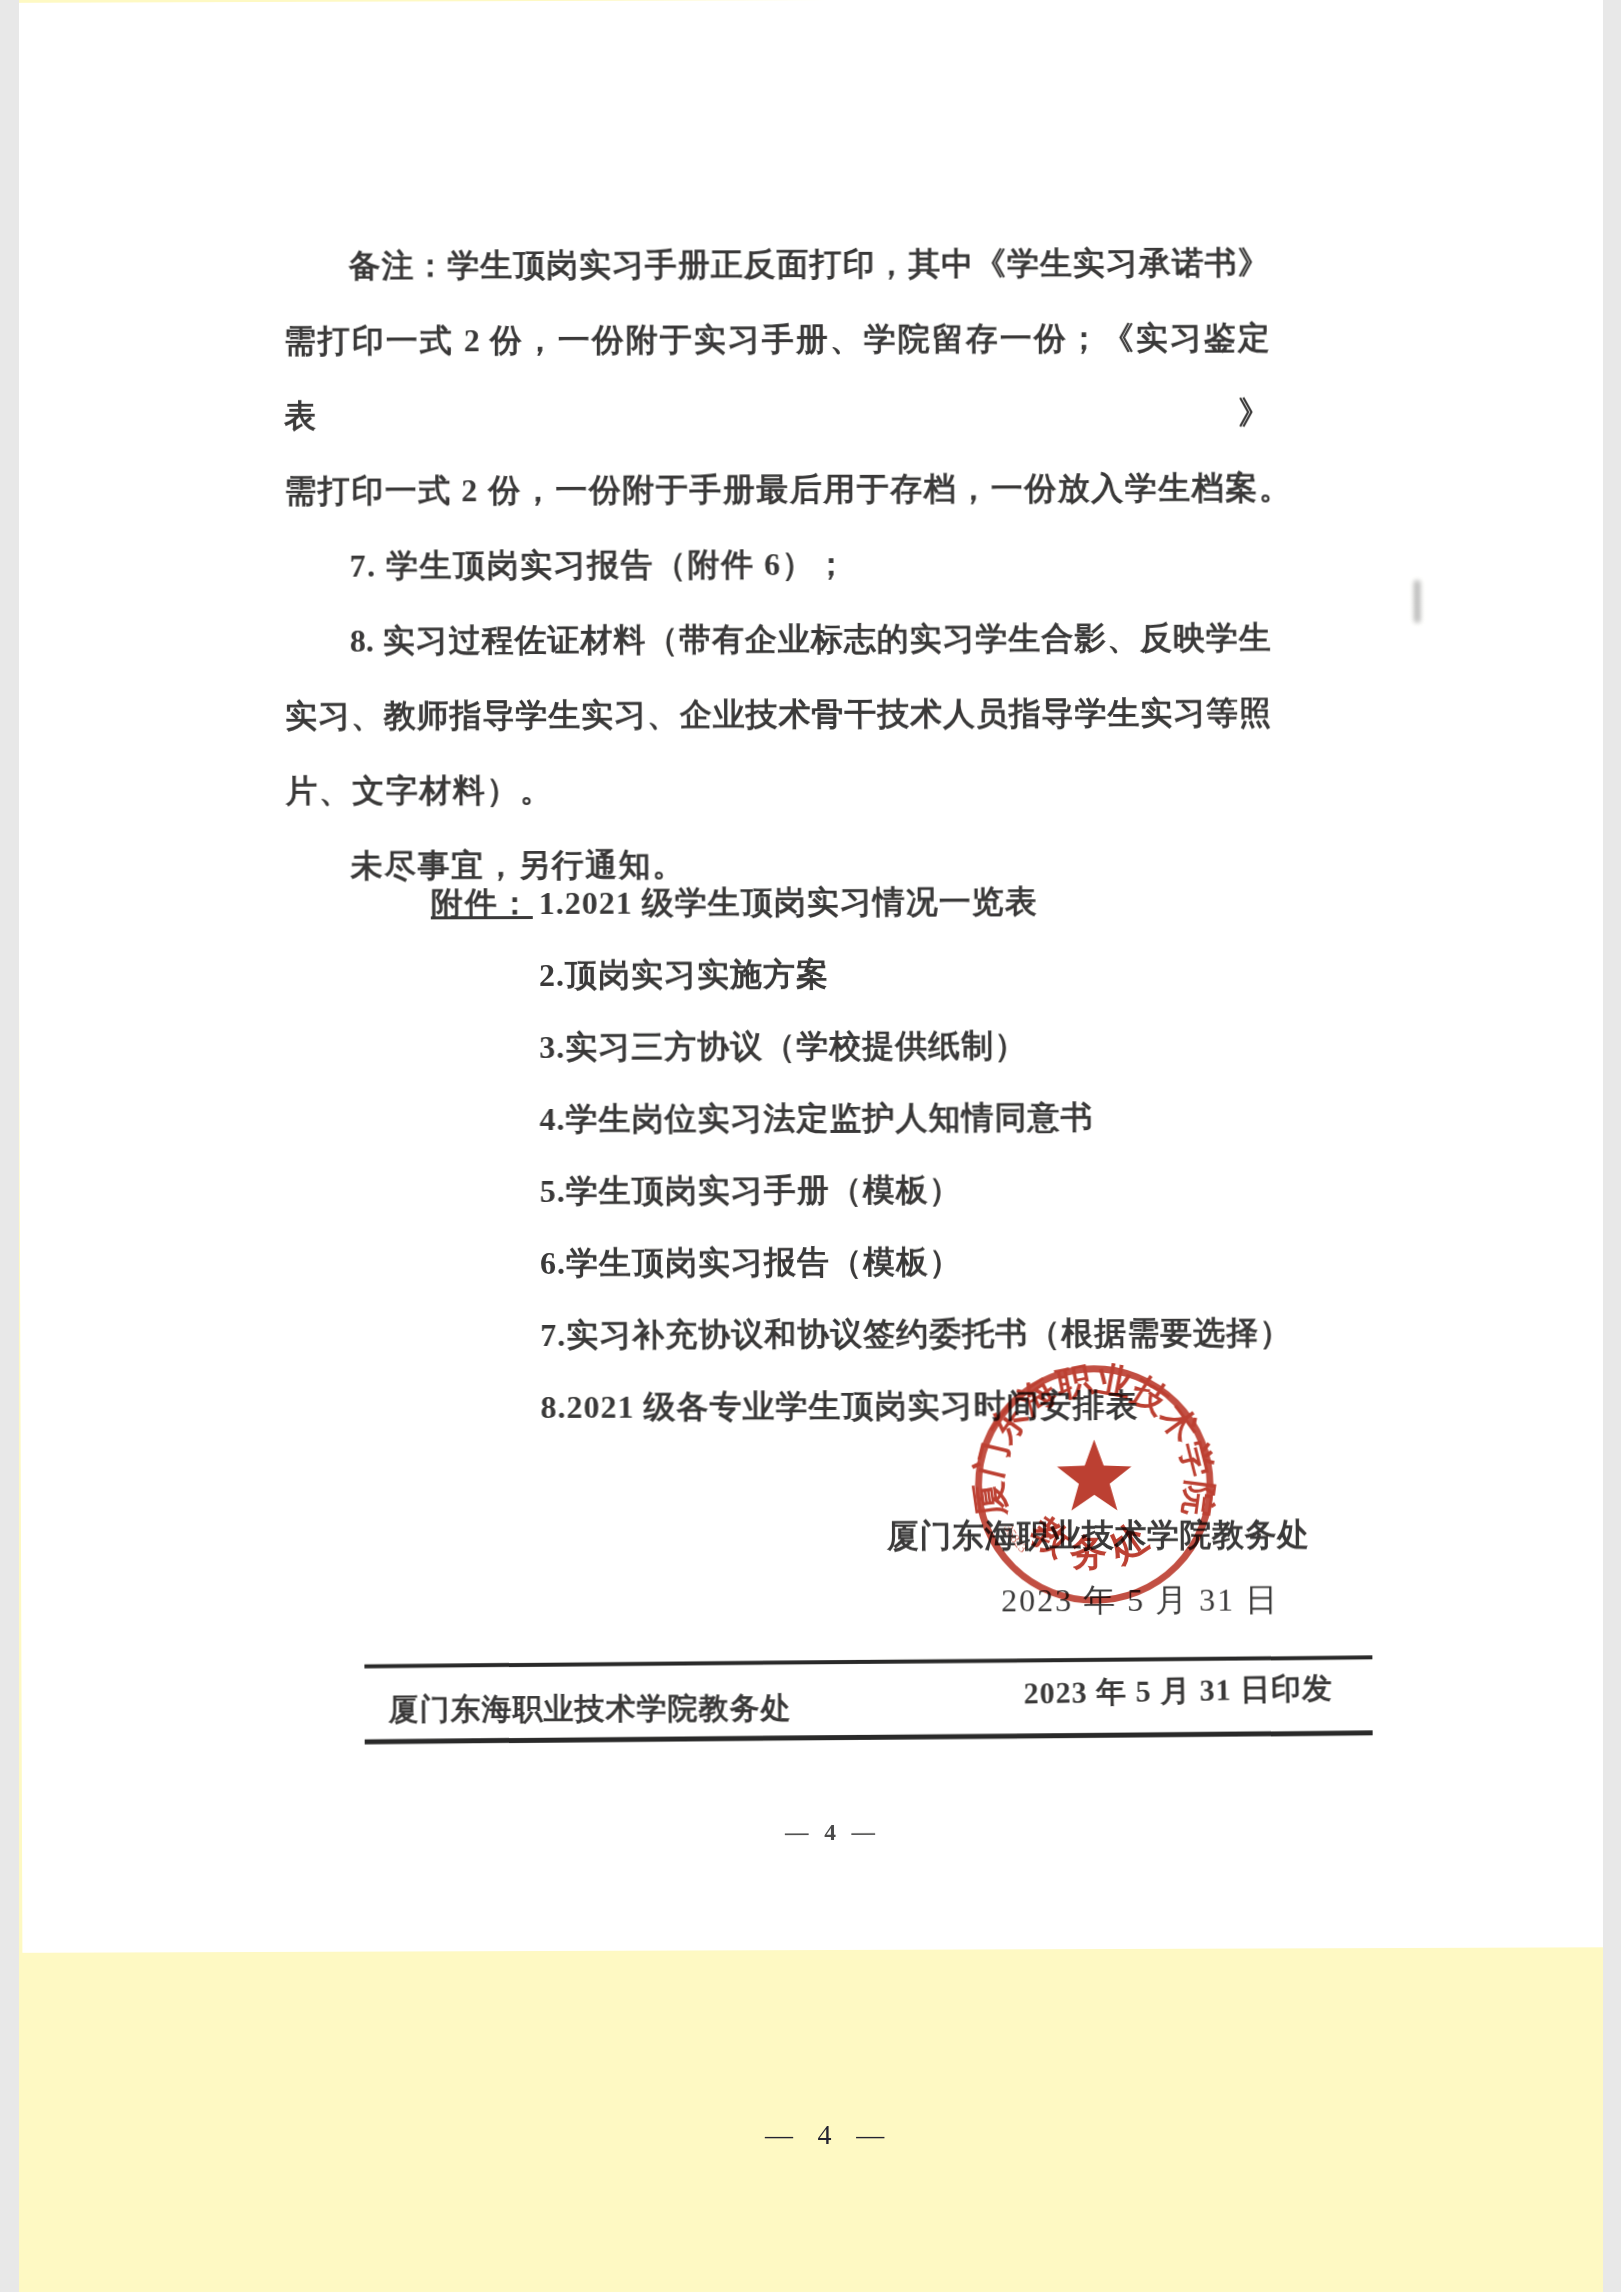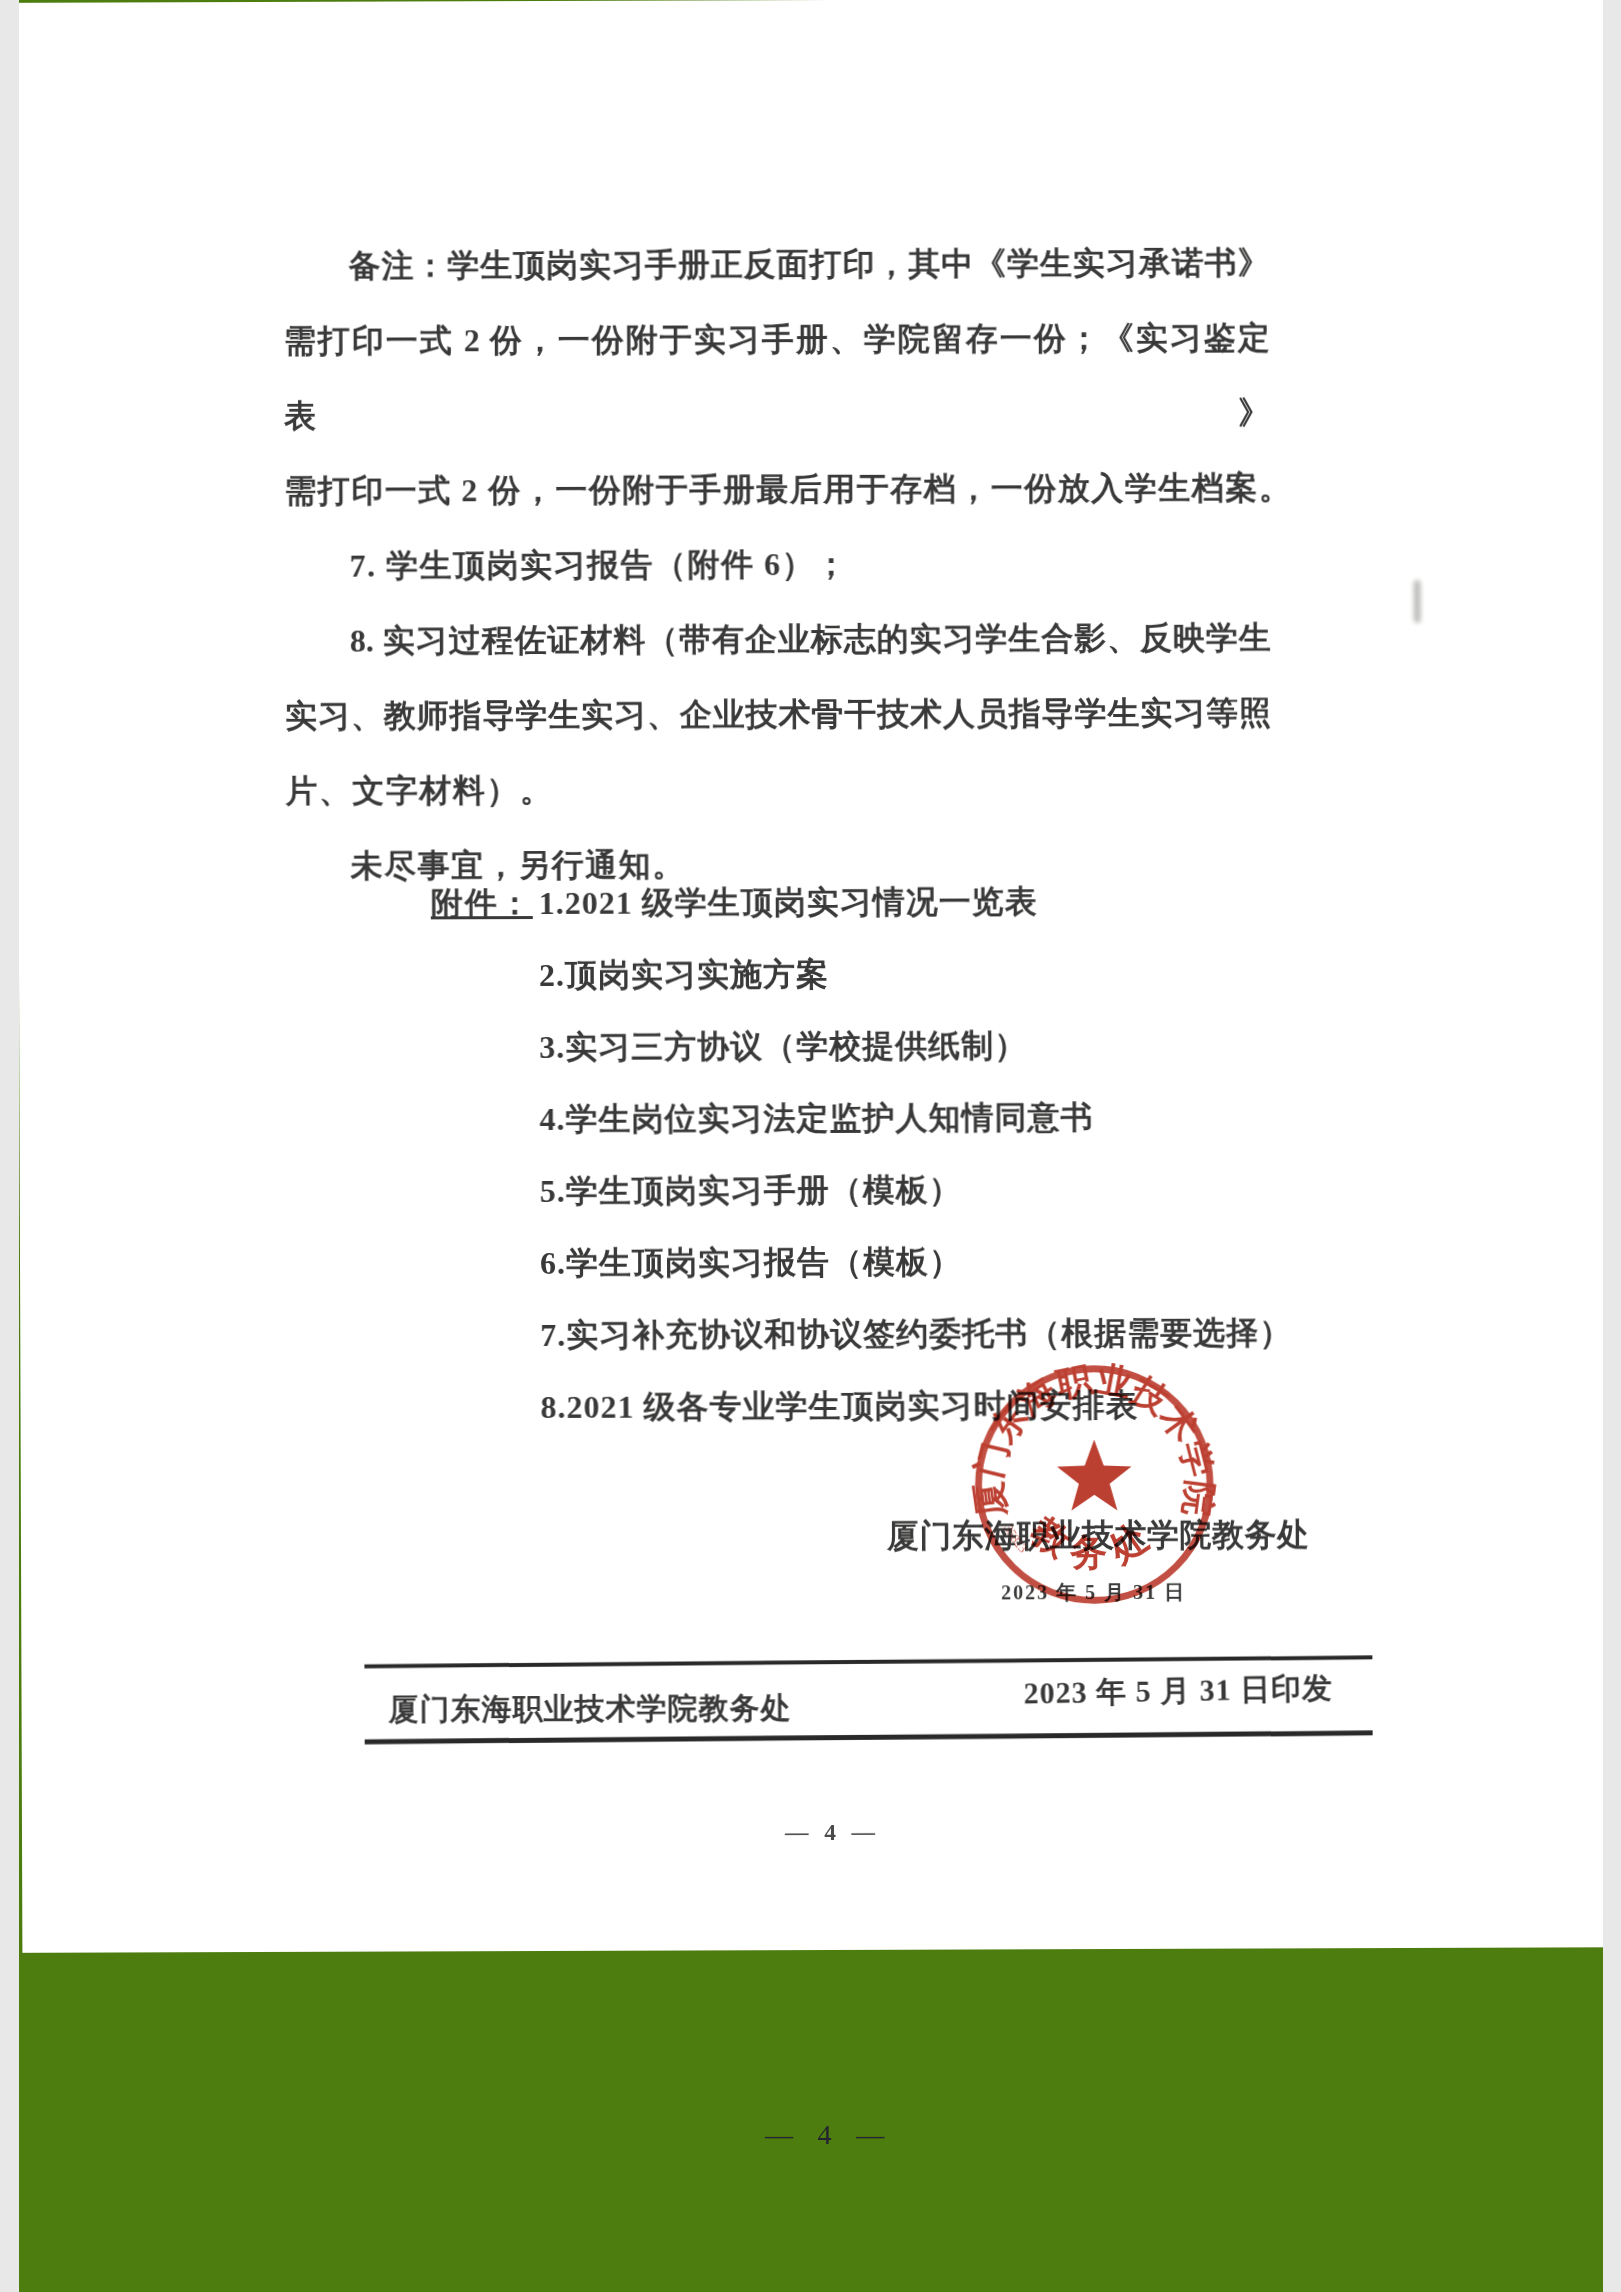--- a/index.html
+++ b/index.html
@@ -1,18 +1,18 @@
 <!DOCTYPE html>
 <html><head>
 <meta charset="utf-8">
 <style>
   html,body{margin:0;padding:0;background:#e8e8e8;}
   .page{
     position:relative;width:1584px;height:2293px;margin:0 auto;
-    background:#4d7c0f;overflow:hidden;
+    background:#fef9c3;overflow:hidden;
     font-family:"Liberation Serif","DejaVu Serif",serif;
   }
   
   .scan{
     position:absolute;left:0;top:0;width:1621px;height:1950px;
     background:linear-gradient(180deg,#fbfbfa 0%,#fcfcfb 88%,#ffffff 100%);
     filter:blur(0.4px) contrast(1.04);
     transform:rotate(-0.2deg);transform-origin:50% 50%;
     color:#3d3c3c;
   }
@@ -21,21 +21,21 @@
     white-space:nowrap;
   }
   .remarks{position:absolute;left:267px;top:227px;width:986px;}
   .bline.just{white-space:normal;text-align:justify;text-align-last:justify;letter-spacing:0;}
   .bline.ind{text-indent:65px;}
   .attach{position:absolute;left:412px;top:866px;display:flex;align-items:flex-start;}
   .attach-label{font-size:32px;line-height:72px;font-weight:700;letter-spacing:2px;flex:0 0 auto;text-decoration:underline;}
   .attach-items{margin-left:5.9px;}
   .aline{font-size:32px;line-height:72px;font-weight:700;letter-spacing:1px;white-space:nowrap;}
   .sig-org{position:absolute;left:866px;top:1515px;font-size:32px;font-weight:700;letter-spacing:0.5px;white-space:nowrap;}
-  .sig-date{position:absolute;left:980px;top:1580px;font-size:20px;font-weight:700;letter-spacing:2px;white-space:nowrap;}
+  .sig-date{position:absolute;left:980px;top:1580px;font-size:32px;font-weight:400;letter-spacing:2px;white-space:nowrap;}
   .seal{position:absolute;left:946px;top:1360px;width:255px;height:255px;mix-blend-mode:multiply;opacity:0.93;}
   .rule{position:absolute;left:343px;width:1008px;background:#2c2c2c;transform:rotate(-0.3deg);}
   .rule-top{top:1660px;height:3.9px;}
   .rule-bottom{top:1735px;height:4.9px;}
   .footer-left{position:absolute;left:367px;top:1688px;font-size:30px;font-weight:700;letter-spacing:1px;white-space:nowrap;}
   .footer-right{position:absolute;left:1002px;top:1672px;font-size:30px;font-weight:700;letter-spacing:1px;white-space:nowrap;transform:rotate(-0.8deg);}
   .scan-pagenum{position:absolute;left:0;width:1621px;top:1819px;text-align:center;font-size:23.5px;font-weight:700;color:#4c4c4c;letter-spacing:4.9px;}
   .smudge{position:absolute;left:1396px;top:582px;width:6.9px;height:43px;background:#787878;border-radius:3.9px;filter:blur(2.9px);opacity:0.5;}
   
   .doc-pagenum{

